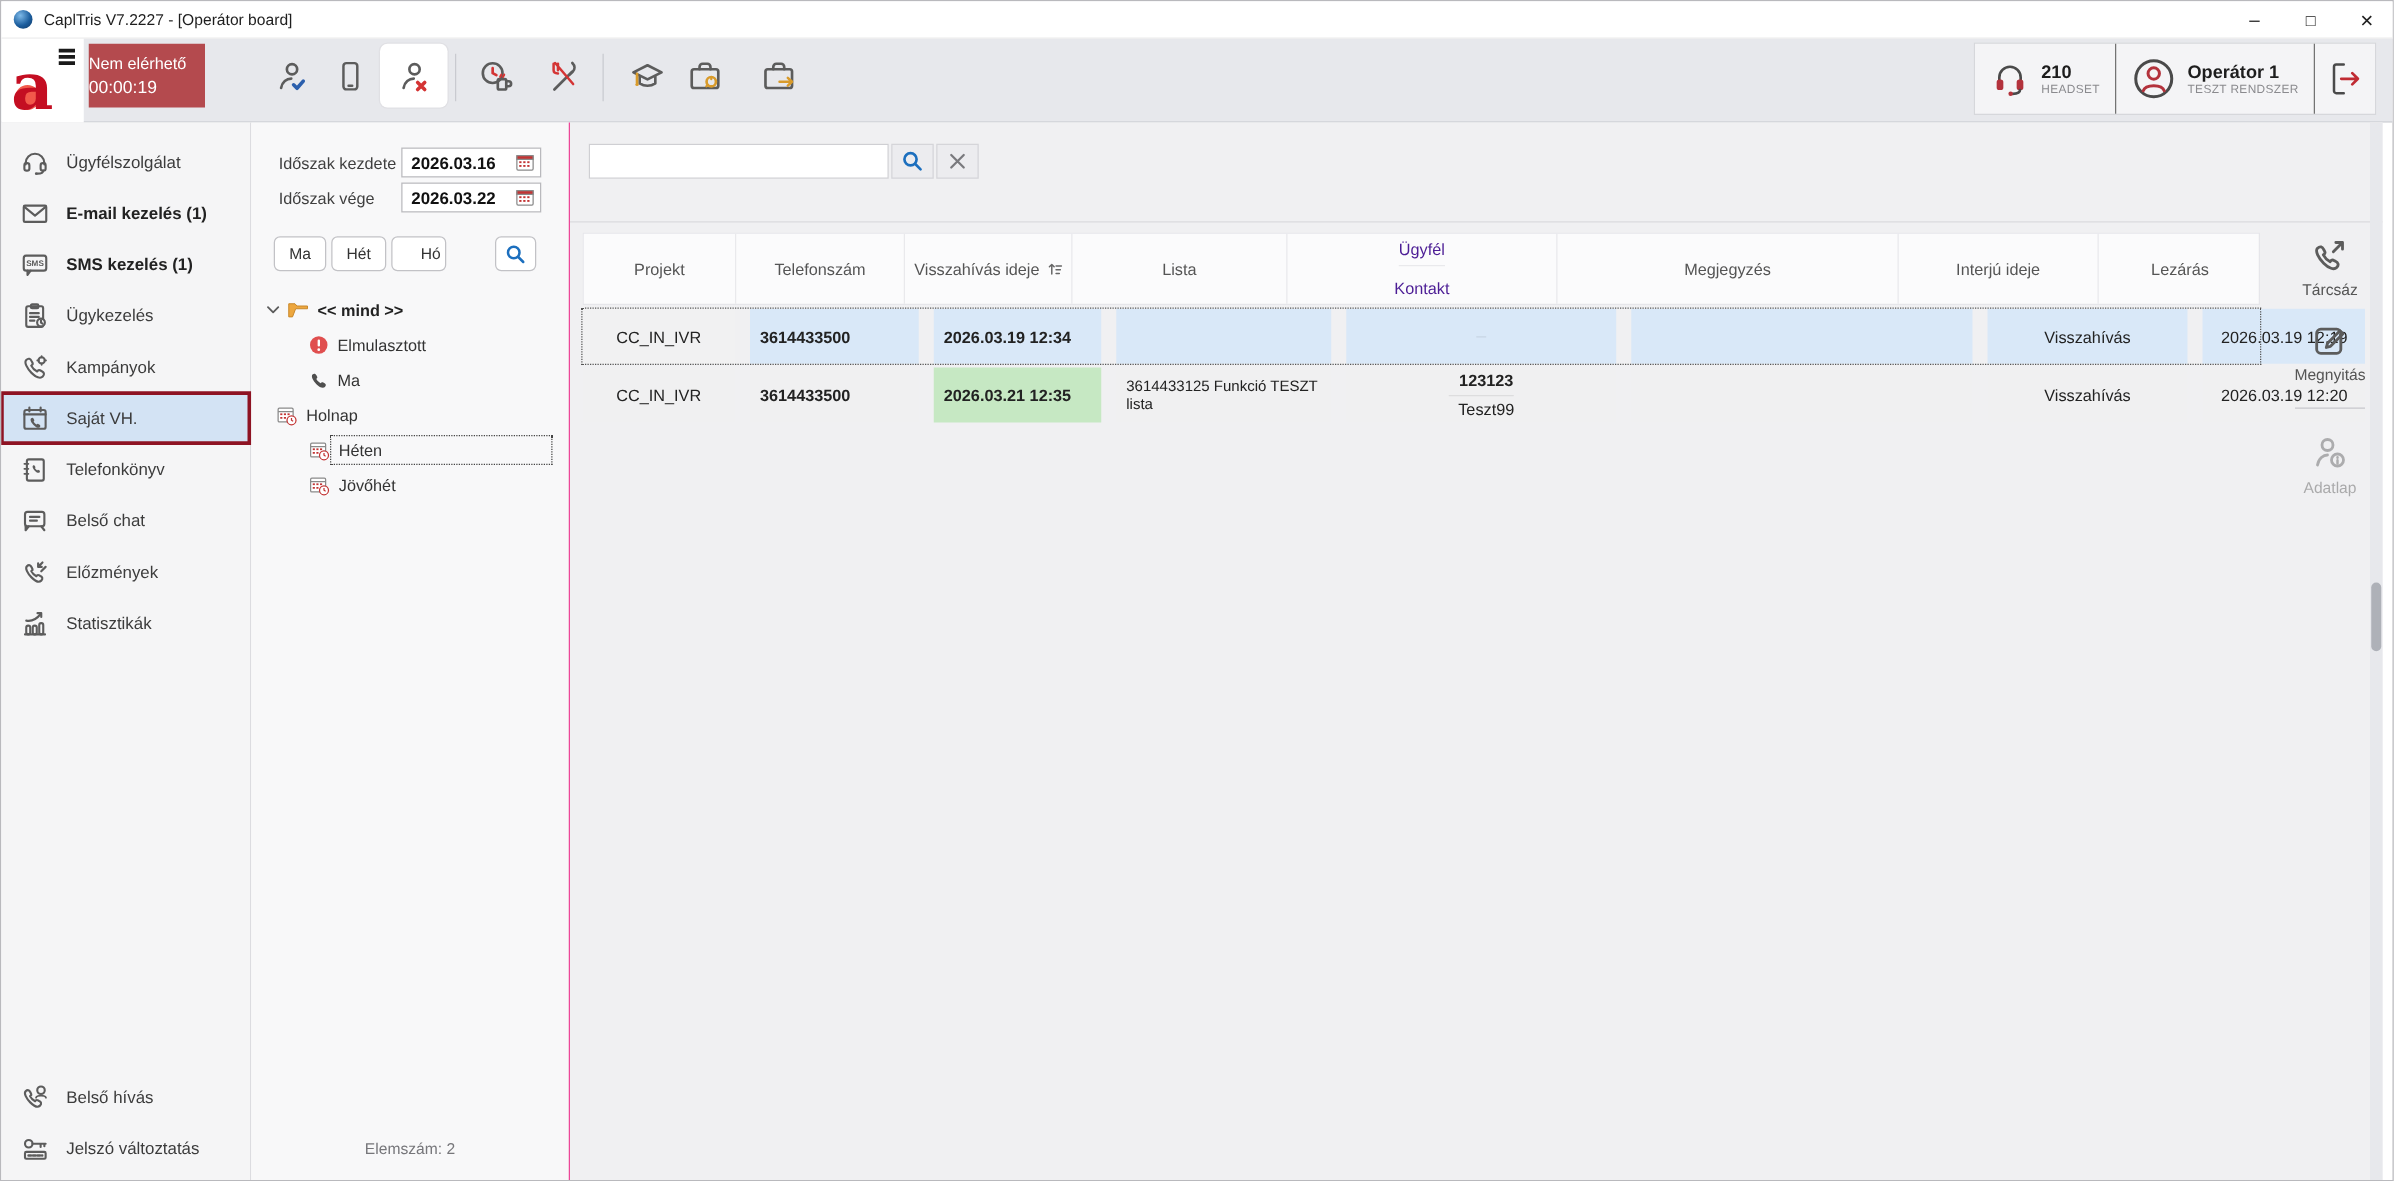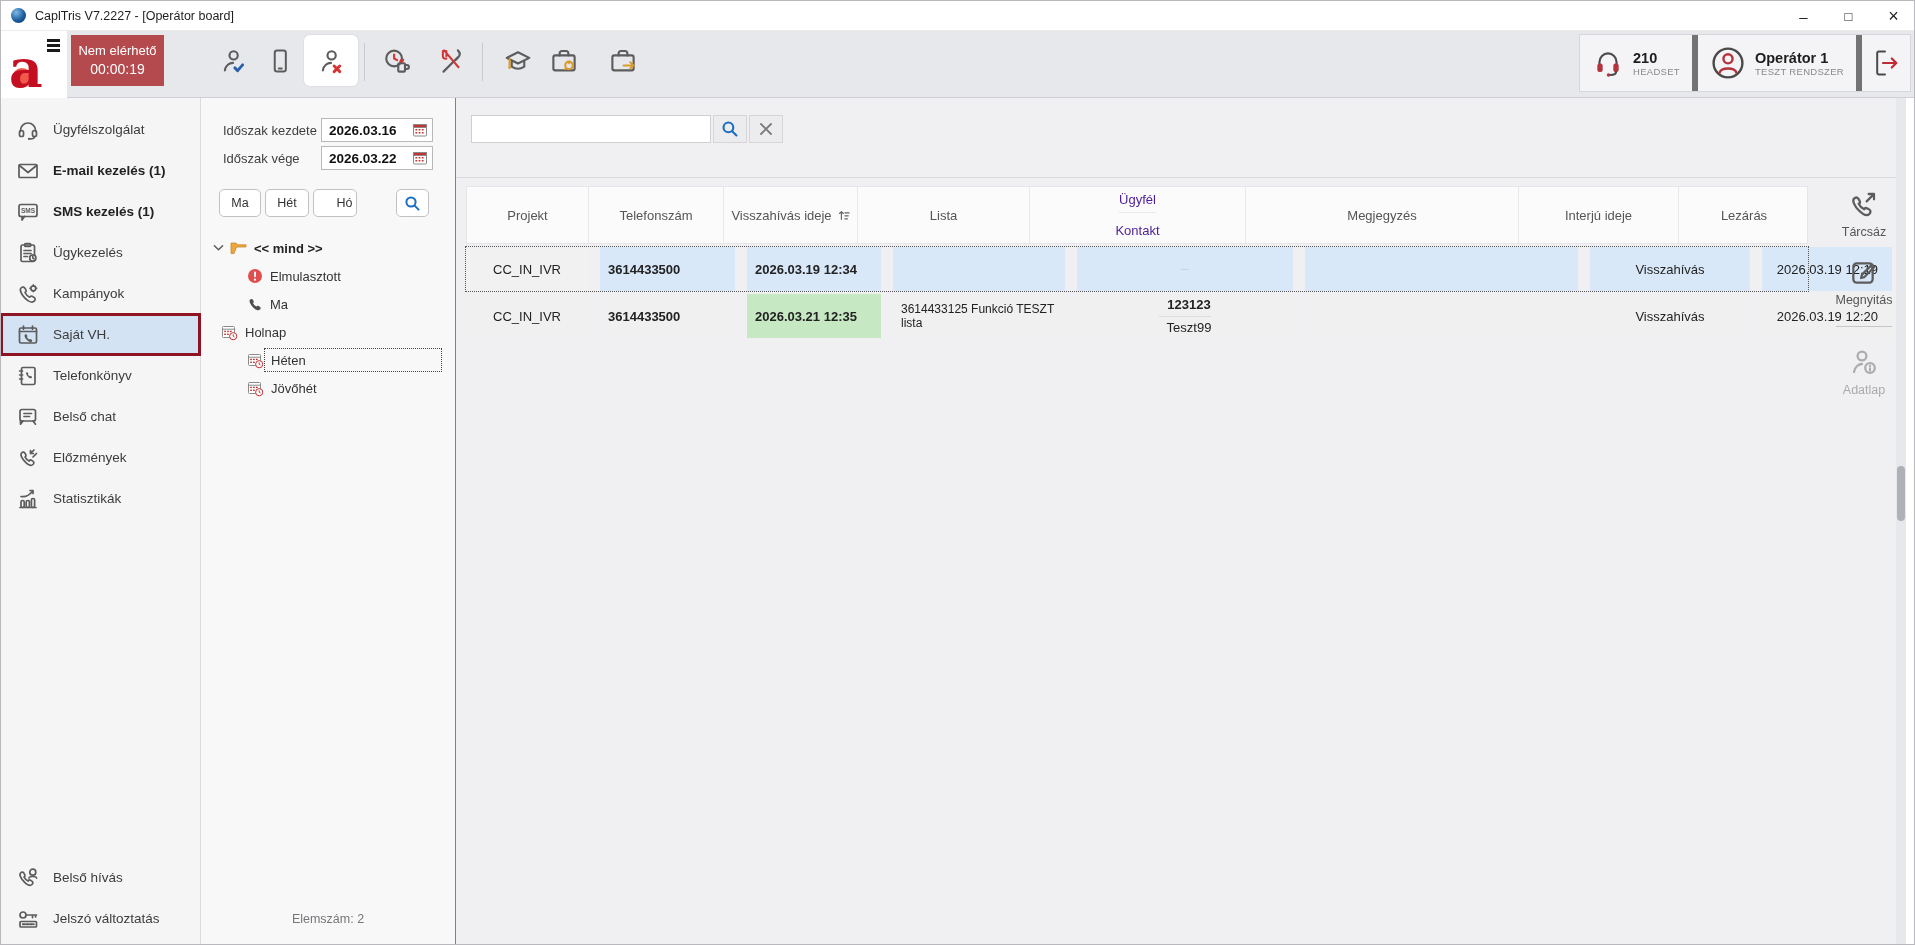--- a/index.html
+++ b/index.html
@@ -12,28 +12,28 @@
   #appicon { width:15px; height:15px; border-radius:50%; background:radial-gradient(circle at 35% 30%, #7db9e8 0%, #1c5e9e 55%, #0d3461 100%); }
   #wintitle { margin-left:9px; font-size:12.5px; color:#1e1e1e; }
   #wincontrols { position:absolute; right:0; top:0; height:30px; display:flex; }
   .winbtn { width:45px; height:30px; display:flex; align-items:center; justify-content:center; font-size:15px; color:#222; cursor:default; }
 
   
   #toolbar { position:absolute; left:0; top:30px; width:1915px; height:67px; background:#e7e8ec; border-bottom:1px solid #d0d1d6; }
   #logobox { position:absolute; left:0; top:0; width:66px; height:67px; background:#fff; }
   #hamburger { position:absolute; left:46px; top:8px; width:13px; }
   #hamburger div { height:2.5px; background:#1a1a1a; margin-bottom:2.5px; }
-  #statusbox { position:absolute; left:70px; top:4px; width:93px; height:51px; background:#b44a4e; color:#fff; display:flex; flex-direction:column; align-items:center; justify-content:center; line-height:1.35; }
+  #statusbox { position:absolute; left:70px; top:4px; width:93px; height:51px; background:#b44a4e; color:#fff; display:flex; flex-direction:column; justify-content:center; line-height:1.35; }
   #statusbox .l1 { font-size:13px; }
   #statusbox .l2 { font-size:14px; }
   .tbtn { position:absolute; top:8px; width:44px; height:44px; display:flex; align-items:center; justify-content:center; }
   .tbtn.selbtn { top:4px; width:54px; height:51px; background:#fff; border-radius:6px; box-shadow:0 0 0 1px #e0e0e4; }
   .tsep { position:absolute; top:12px; width:1px; height:38px; background:#c9cad0; }
   #rightblocks { position:absolute; left:1578px; top:3px; height:58px; display:flex; background:#f4f4f6; border:1px solid #d6d7db; }
-  .rblk { display:flex; align-items:center; justify-content:center; gap:9px; padding:0 12px; border-right:6px solid #737373; }
+  .rblk { display:flex; align-items:center; justify-content:center; gap:9px; padding:0 12px; border-right:1px solid #737373; }
   .rblk:last-child { border-right:none; }
   .rblk .v1 { font-size:14.5px; font-weight:bold; color:#1d1d1d; }
   .rblk .v2 { font-size:9.5px; color:#8a8a8e; letter-spacing:.3px; }
 
   
   #sidebar { position:absolute; left:0; top:97px; width:200px; height:848px; background:#f5f5f6; border-right:1px solid #dcdce0; }
   .sitem { height:41px; display:flex; align-items:center; gap:13px; padding-left:15px; color:#3c3c3c; font-size:13.5px; cursor:default; }
   .sitem.bold { font-weight:bold; color:#222; }
   .sitem.sel { background:#d3e3f4; outline:3px solid #8e1323; outline-offset:-2px; }
   #sidebar-top { padding-top:11px; }

